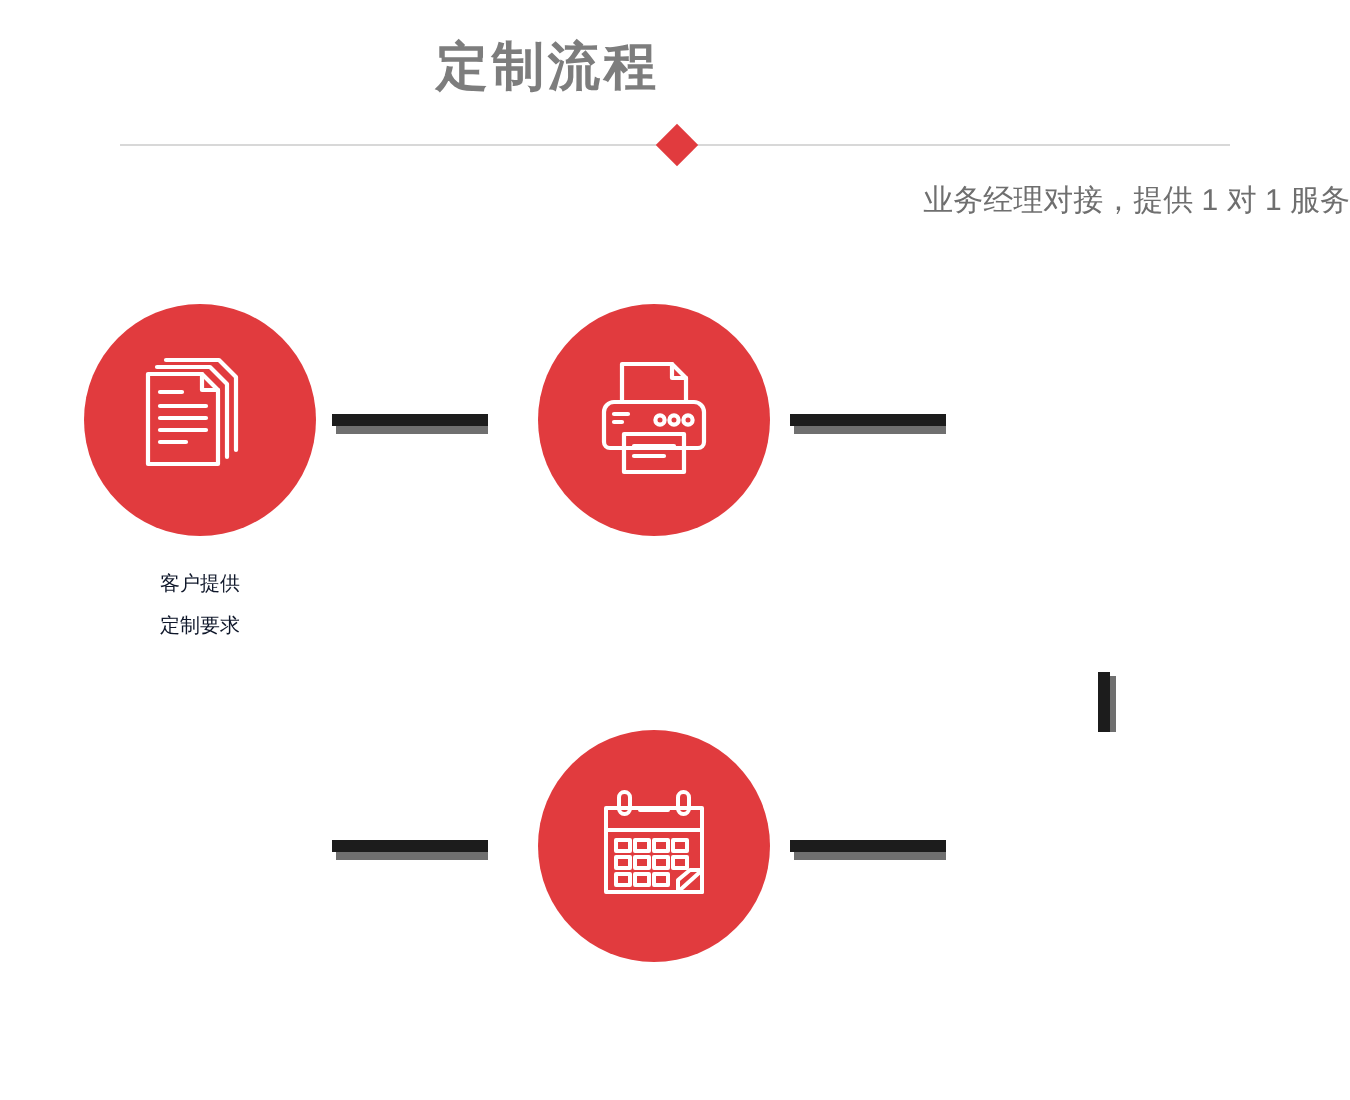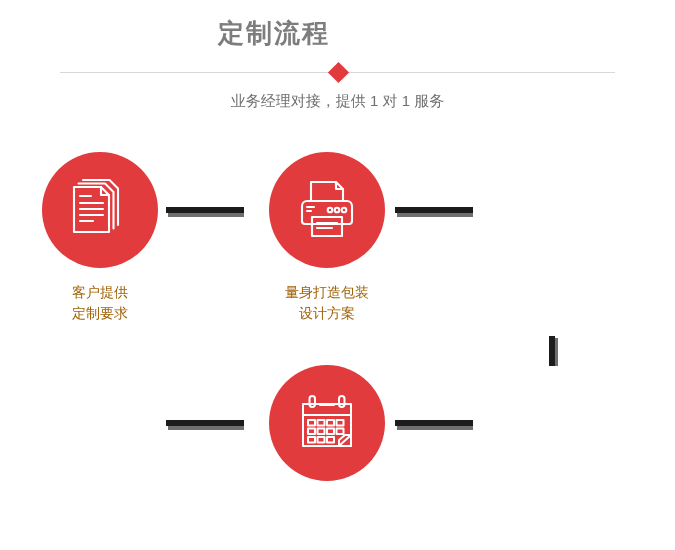--- a/index.html
+++ b/index.html
@@ -56,21 +56,21 @@
     margin-top: -7px;
     background: #e13b3e;
     transform: rotate(45deg);
   }
 
   .subtitle {
     position: absolute;
     top: 89px;
     left: 0;
     width: 675px;
-    text-align: center;
+    text-align: right;
     font-size: 15px;
     color: #6f6f6f;
     line-height: 24px;
   }
 
   
   .flow-row {
     position: absolute;
     left: 0;
     width: 675px;
@@ -97,22 +97,22 @@
     display: flex;
     align-items: center;
     justify-content: center;
   }
   .circle svg {
     display: block;
   }
 
   .step-label {
     margin-top: 14px;
-    font-size: 14px;
-    color: #a16207;
+    font-size: 10px;
+    color: #0f172a;
     line-height: 21px;
     text-align: center;
     white-space: pre-line;
   }
 
   
   .conn-h {
     position: absolute;
     width: 78px;
     height: 9px;
@@ -209,22 +209,20 @@
           <line x1="23" y1="46" x2="43" y2="46"></line>
           <line x1="23" y1="51" x2="38" y2="51"></line>
           <line x1="13" y1="30" x2="20" y2="30"></line>
           <line x1="13" y1="34" x2="17" y2="34"></line>
           <circle cx="36" cy="33" r="2.3"></circle>
           <circle cx="43" cy="33" r="2.3"></circle>
           <circle cx="50" cy="33" r="2.3"></circle>
         </svg>
       </span>
     </div>
-    <div class="step-label">量身打造包装
-设计方案</div>
   </div>
 
   <div class="conn-h gap-1">
     <div class="bar-dark"></div>
     <div class="bar-shadow"></div>
   </div>
 
 
 </div>
 

